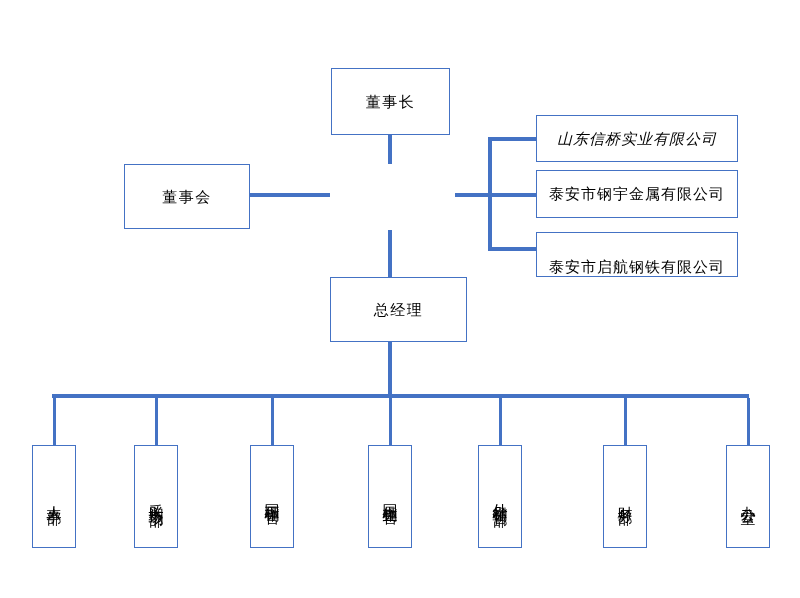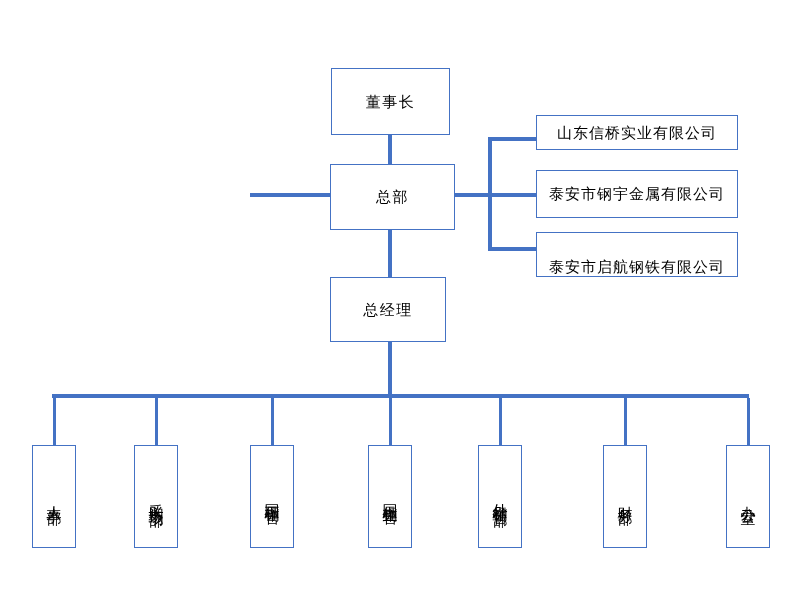--- a/index.html
+++ b/index.html
@@ -37,24 +37,24 @@
     font-size: 15px;
   }
   .conn {
     position: absolute;
     background: #4472C4;
   }
   
   #n-chairman { left: 331px; top: 48px;  width: 119px; height: 67px; margin-top: 20px; }
   #n-board    { left: 124px; top: 164px; width: 126px; height: 65px; }
   #n-hq       { left: 330px; top: 164px; width: 125px; height: 66px; }
-  #n-sub1     { left: 536px; top: 115px; width: 202px; height: 35px; }
+  #n-sub1     { left: 536px; top: 115px; width: 202px; height: 47px; font-style: italic; }
   #n-sub2     { left: 536px; top: 170px; width: 202px; height: 48px; }
   #n-sub3     { left: 536px; top: 232px; width: 202px; height: 45px; align-items: flex-end; }
-  #n-gm       { left: 330px; top: 277px; width: 116px; height: 65px; }
+  #n-gm       { left: 330px; top: 277px; width: 137px; height: 65px; }
   .node.dept  { top: 445px; width: 44px; height: 103px; }
   #n-dept0 { left: 32px; }
   #n-dept1 { left: 134px; }
   #n-dept2 { left: 250px; }
   #n-dept3 { left: 368px; }
   #n-dept4 { left: 478px; }
   #n-dept5 { left: 603px; }
   #n-dept6 { left: 726px; }
   
   #c-chairman-hq { left: 388px;   top: 115px; width: 4px;   height: 49px; }
@@ -94,24 +94,24 @@
   <div class="conn drop" id="c-drop2"></div>
   <div class="conn drop" id="c-drop3"></div>
   <div class="conn drop" id="c-drop4"></div>
   <div class="conn drop" id="c-drop5"></div>
   <div class="conn drop" id="c-drop6"></div>
 
   <div class="node" id="n-chairman">
     <span>董事长</span>
   </div>
 
+  <div class="node" id="n-board">
+    <span>董事会</span>
+  </div>
 
-  <div class="node" id="n-hq">
-    <span>总部</span>
-  </div>
 
   <div class="node company" id="n-sub1">
     <span>山东信桥实业有限公司</span>
   </div>
 
   <div class="node company" id="n-sub2">
     <span>泰安市钢宇金属有限公司</span>
   </div>
 
   <div class="node company" id="n-sub3">

